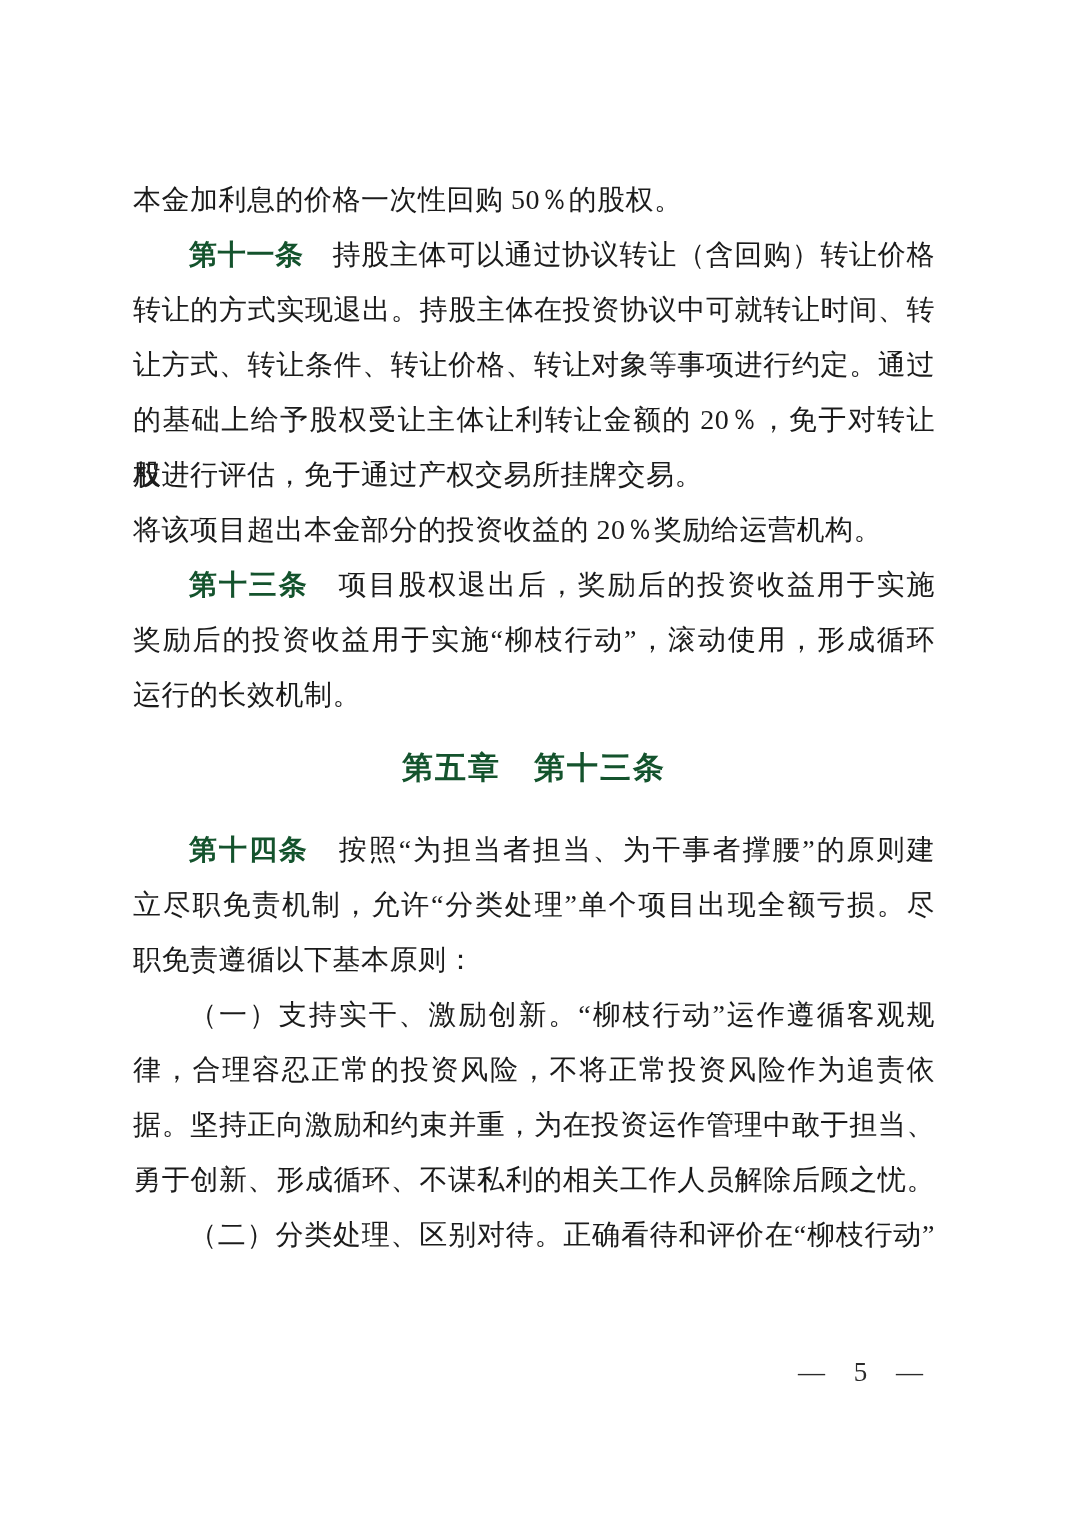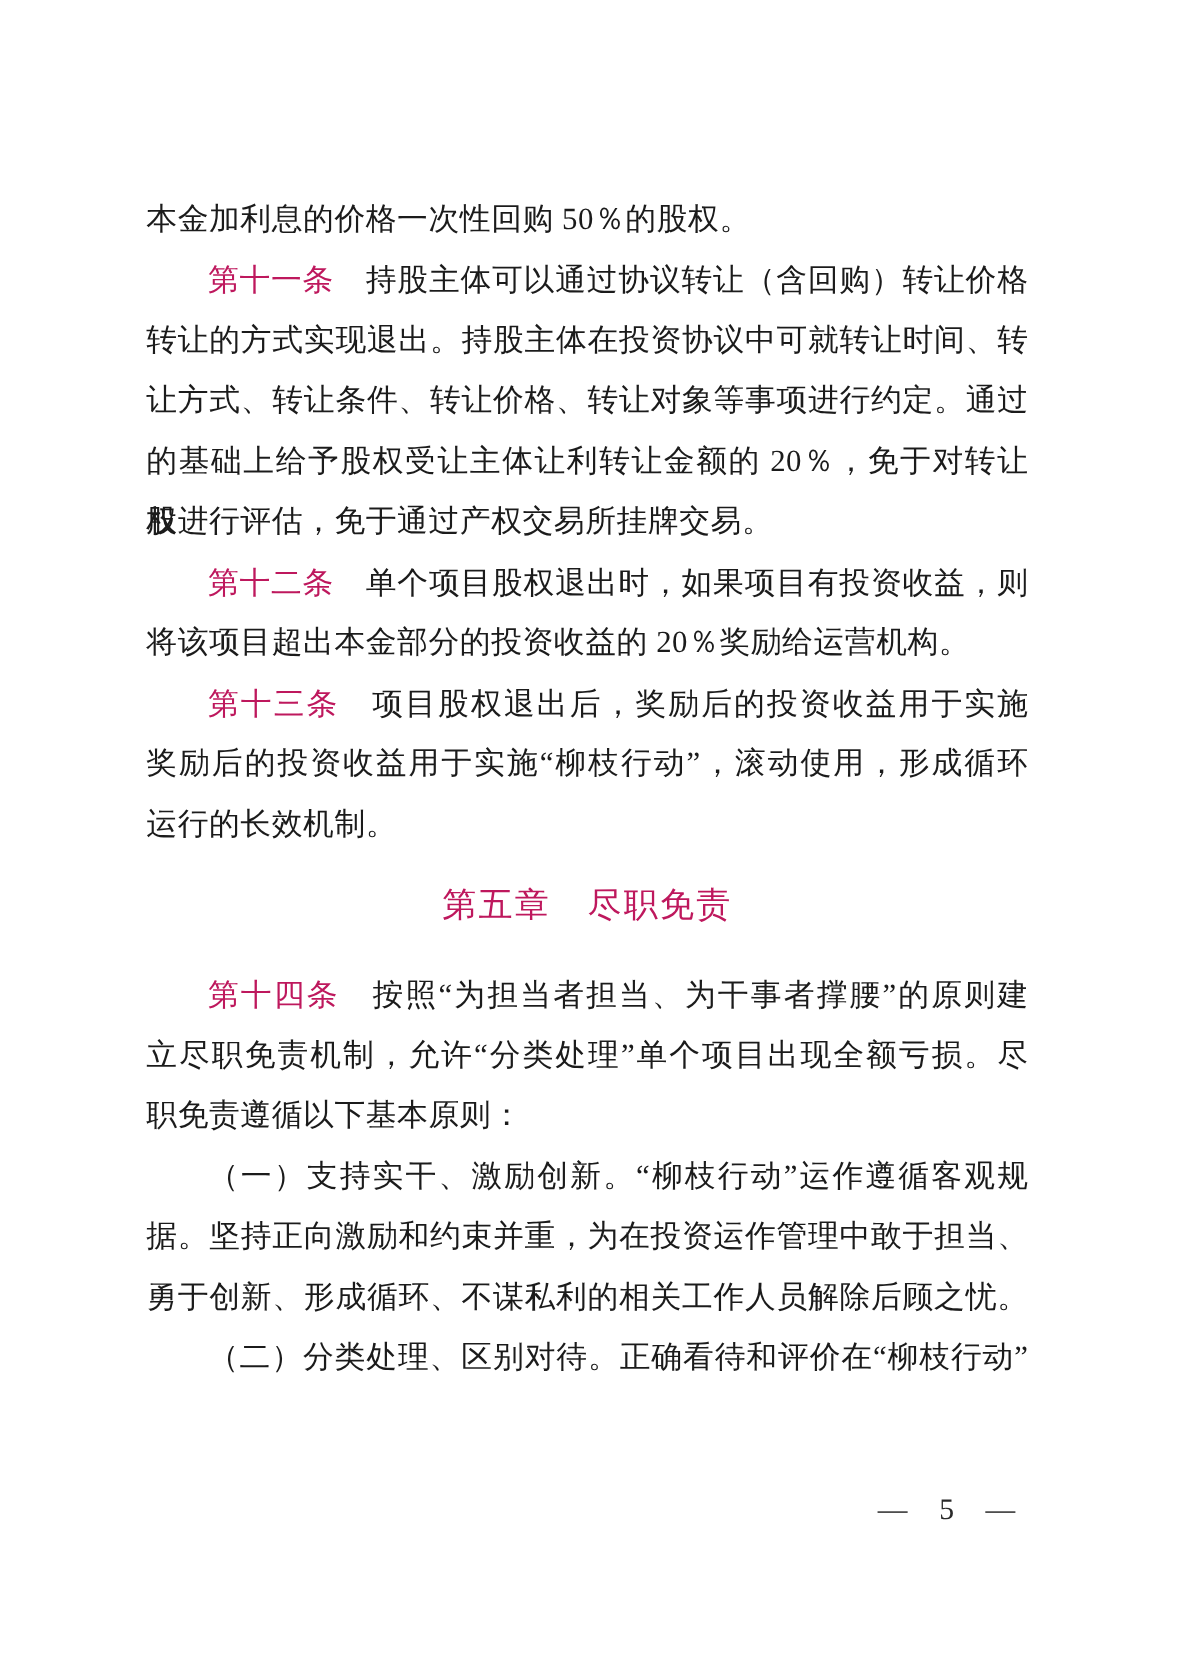--- a/index.html
+++ b/index.html
@@ -32,22 +32,22 @@
   .line.j {
     text-align: justify;
     text-align-last: justify;
     text-justify: inter-character;
   }
   .line.ind {
     text-indent: 56px;
   }
   .b {
     font-family: "Liberation Sans", "DejaVu Sans", sans-serif;
-    font-weight: 400;
-    color: #be185d;
+    font-weight: 700;
+    color: #14532d;
   }
   .h {
     font-size: 31px;
     height: 55px;
     line-height: 55px;
     margin: 18px 0 27px 0;
     text-align: center;
     font-family: "Liberation Sans", "DejaVu Sans", sans-serif;
     font-weight: 700;
     color: #000000;
@@ -69,28 +69,28 @@
 <body>
 
 <div class="page">
   <div class="content" id="doc-content">
       <div class="line"><span>本金加利息的价格一次性回购 50％的股权。</span></div>
       <div class="line j ind"><span class="b">第十一条</span><span>　持股主体可以通过协议转让（含回购）转让价格</span></div>
       <div class="line j"><span>转让的方式实现退出。持股主体在投资协议中可就转让时间、转</span></div>
       <div class="line j"><span>让方式、转让条件、转让价格、转让对象等事项进行约定。通过</span></div>
       <div class="line j"><span>的基础上给予股权受让主体让利转让金额的 20％，免于对转让股</span></div>
       <div class="line"><span>权进行评估，免于通过产权交易所挂牌交易。</span></div>
-      <div class="line j ind"><span class="b">第十二条</span><span>　单个项目股权退出时，如果项目有投资收益，则</span></div>
       <div class="line"><span>将该项目超出本金部分的投资收益的 20％奖励给运营机构。</span></div>
       <div class="line j ind"><span class="b">第十三条</span><span>　项目股权退出后，奖励后的投资收益用于实施</span></div>
       <div class="line j"><span>奖励后的投资收益用于实施“柳枝行动”，滚动使用，形成循环</span></div>
       <div class="line"><span>运行的长效机制。</span></div>
-      <div class="h"><span class="b">第五章　尽职免责</span></div>
+      <div class="h"><span class="b">第五章　第十三条</span></div>
       <div class="line j ind"><span class="b">第十四条</span><span>　按照“为担当者担当、为干事者撑腰”的原则建</span></div>
       <div class="line j"><span>立尽职免责机制，允许“分类处理”单个项目出现全额亏损。尽</span></div>
       <div class="line"><span>职免责遵循以下基本原则：</span></div>
       <div class="line j ind"><span>（一）支持实干、激励创新。“柳枝行动”运作遵循客观规</span></div>
+      <div class="line j"><span>律，合理容忍正常的投资风险，不将正常投资风险作为追责依</span></div>
       <div class="line j"><span>据。坚持正向激励和约束并重，为在投资运作管理中敢于担当、</span></div>
       <div class="line j"><span>勇于创新、形成循环、不谋私利的相关工作人员解除后顾之忧。</span></div>
       <div class="line j ind"><span>（二）分类处理、区别对待。正确看待和评价在“柳枝行动”</span></div>
     </div>
   <div class="pagenum">— 5 —</div>
 </div>
 
 </body></html>

